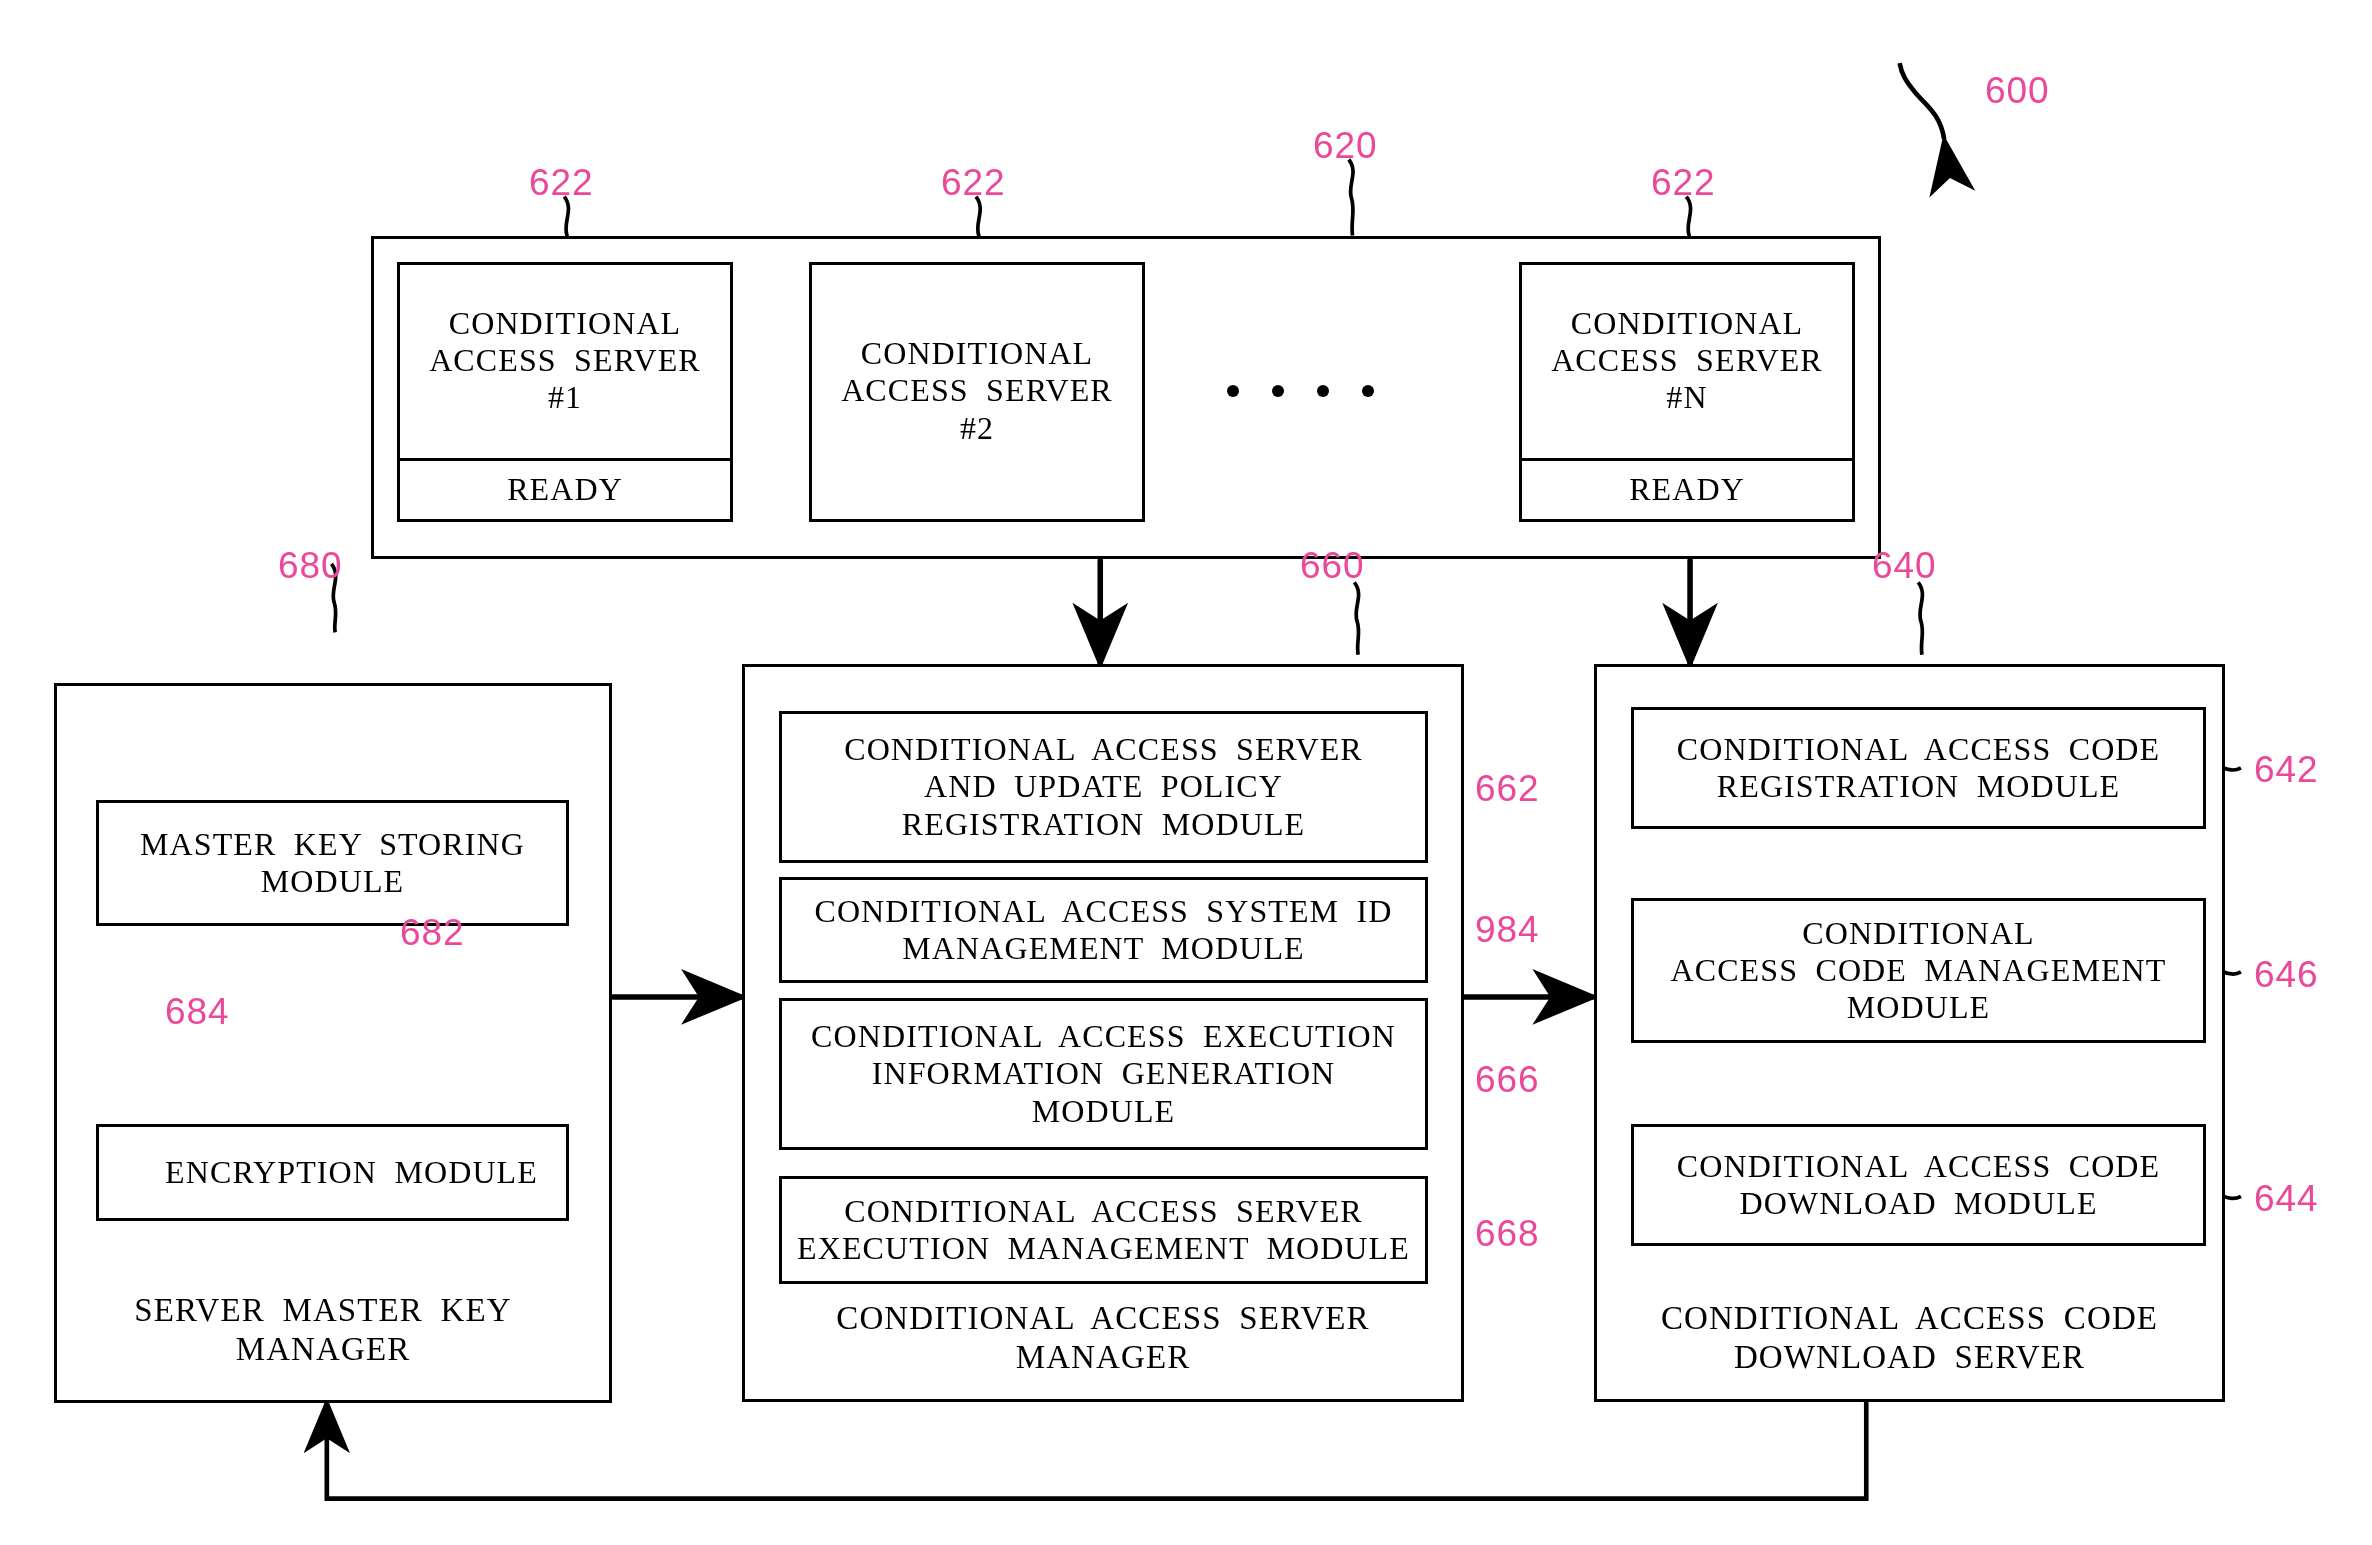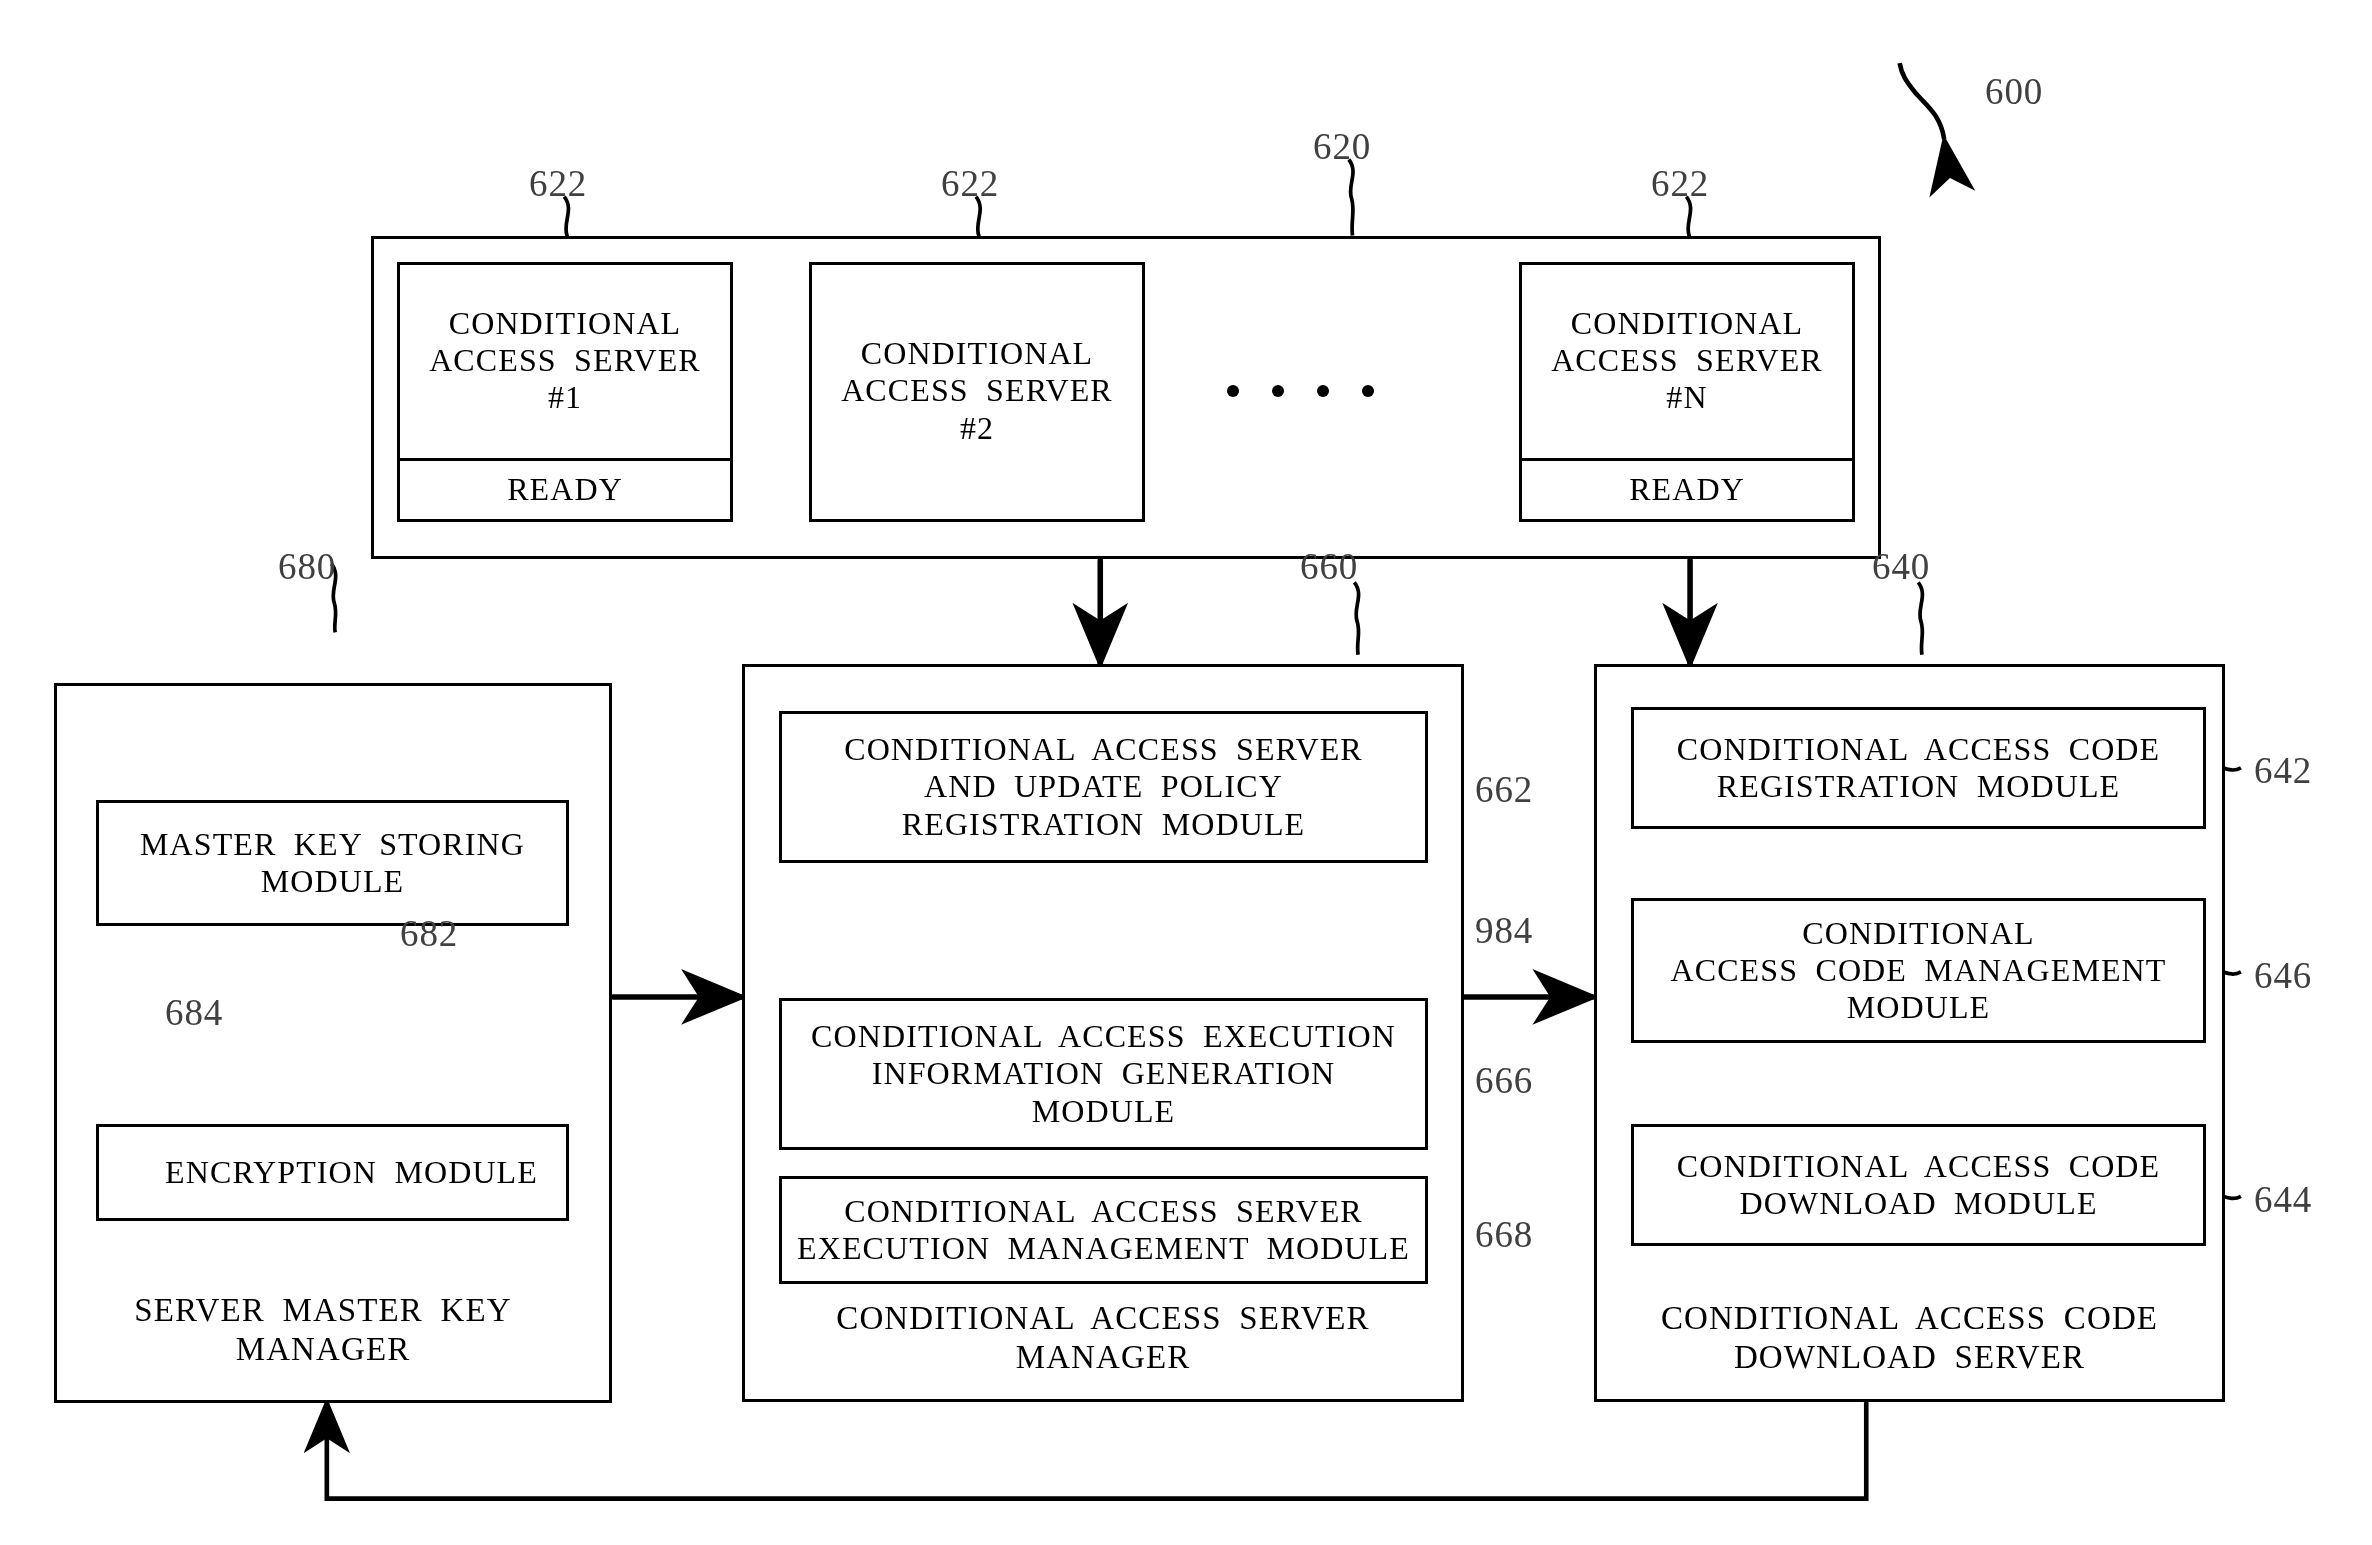--- a/index.html
+++ b/index.html
@@ -72,24 +72,24 @@
     text-align:center;
     font-family:"Liberation Serif", serif;
     font-size:33px;
     line-height:1.18;
     letter-spacing:1.1px;
     word-spacing:8.3px;
     white-space:pre-line;
   }
   .refnum{
     position:absolute;
-    font-family:Liberation Serif, serif;
+    font-family:Liberation Sans, sans-serif;
     font-size:37px;
     letter-spacing:0.9px;
-    color:#404040;
+    color:#ec4899;
   }
   .dots{
     position:absolute;
     display:flex;
     align-items:center;
     gap:33px;
   }
   .dot{
     width:12px;height:12px;border-radius:50%;background:#000;
   }
@@ -190,20 +190,22 @@
 MODULE</div>
   <div class="mod-box txt" style="left:96px;top:1124px;width:473px;height:97px;padding-left:38px;">ENCRYPTION MODULE</div>
   <div class="block-label" style="left:54px;top:1291px;width:538px;">SERVER MASTER KEY
 MANAGER</div>
 
   <div class="outer-box" style="left:742px;top:664px;width:722px;height:738px;">
   </div>
   <div class="mod-box txt" style="left:779px;top:711px;width:649px;height:152px;">CONDITIONAL ACCESS SERVER
 AND UPDATE POLICY
 REGISTRATION MODULE</div>
+  <div class="mod-box txt" style="left:779px;top:877px;width:649px;height:106px;">CONDITIONAL ACCESS SYSTEM ID
+MANAGEMENT MODULE</div>
   <div class="mod-box txt" style="left:779px;top:998px;width:649px;height:152px;text-align:center;">CONDITIONAL ACCESS EXECUTION
 INFORMATION GENERATION
 MODULE</div>
   <div class="mod-box txt" style="left:779px;top:1176px;width:649px;height:108px;">CONDITIONAL ACCESS SERVER
 EXECUTION MANAGEMENT MODULE</div>
   <div class="block-label" style="left:742px;top:1299px;width:722px;">CONDITIONAL ACCESS SERVER
 MANAGER</div>
 
   <div class="outer-box" style="left:1594px;top:664px;width:631px;height:738px;">
   </div>

